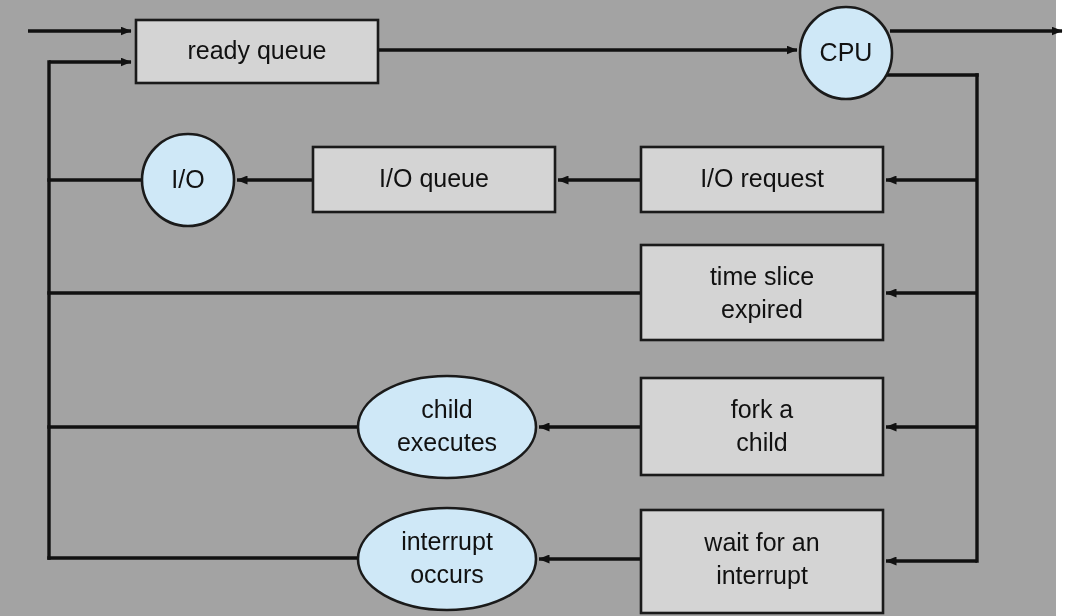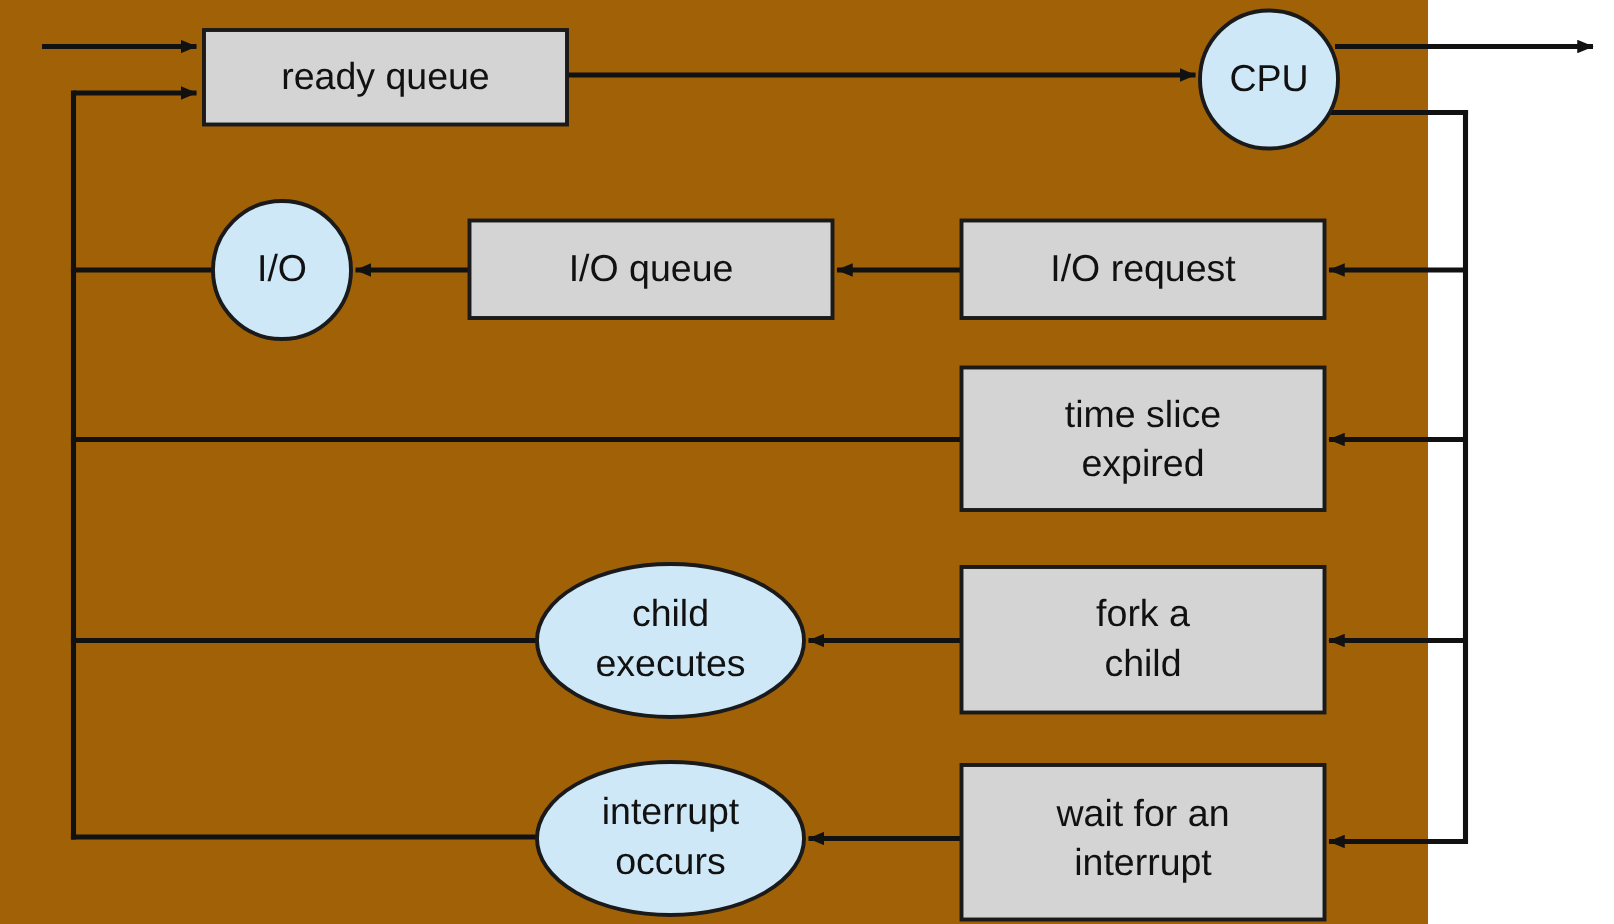--- a/index.html
+++ b/index.html
@@ -8,23 +8,23 @@
     background: #ffffff;
   }
   body {
     width: 1076px;
     height: 616px;
     font-family: "Liberation Sans", sans-serif;
     overflow: hidden;
   }
   #diagram-root {
     position: relative;
-    width: 952px;
+    width: 1056px;
     height: 616px;
-    background: #a16207;
+    background: #a3a3a3;
   }
   svg.diagram-canvas {
     display: block;
     width: 1076px;
     height: 616px;
   }
   .node-box {
     stroke: #1a1a1a;
     stroke-width: 2.6;
   }

